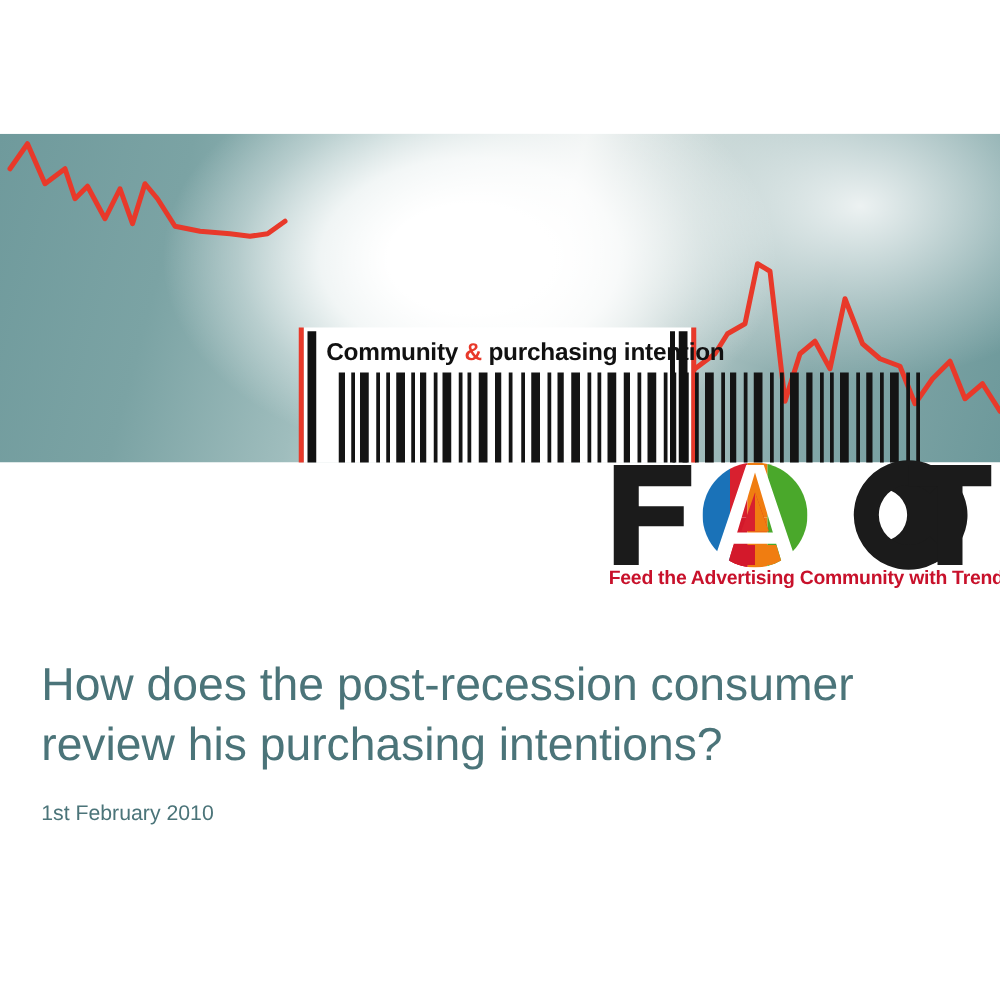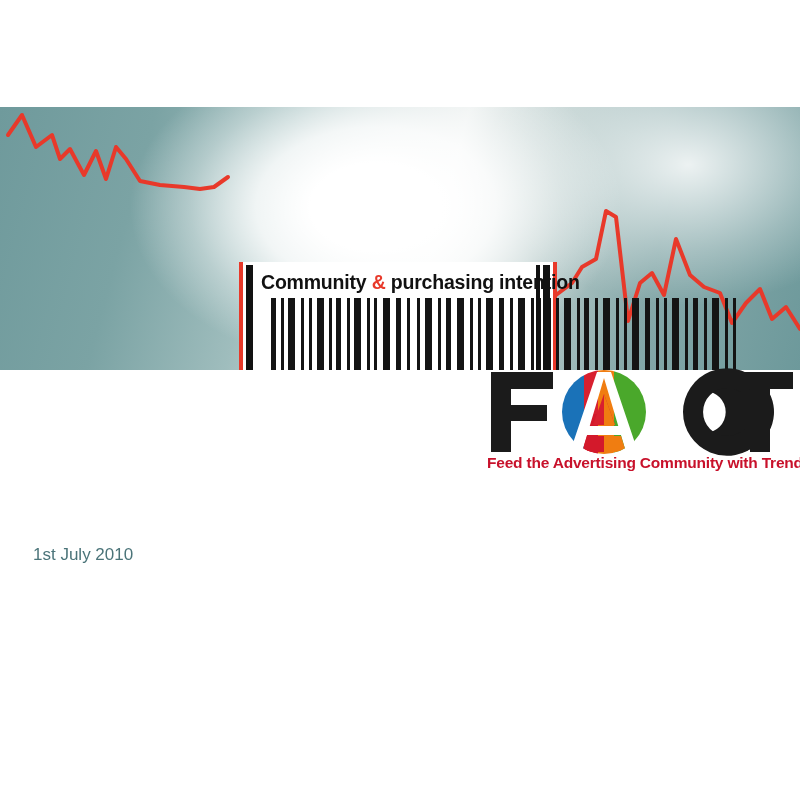--- a/index.html
+++ b/index.html
@@ -277,14 +277,16 @@
 
     <g>
       <path d="M240 4 H306 V21 H283 V84 H263 V21 H240 Z" fill="#1b1b1b"></path>
     </g>
   </svg>
 
   <div id="fact-tagline">Feed the Advertising Community with Trends</div>
 </div>
 
 <div id="title-block">
-  <div id="slide-date">1st July 2010</div>
+  <h1 id="slide-title">How does the post-recession consumer
+review his purchasing intentions?</h1>
+  <div id="slide-date">1st February 2010</div>
 </div>
 
 </body></html>

